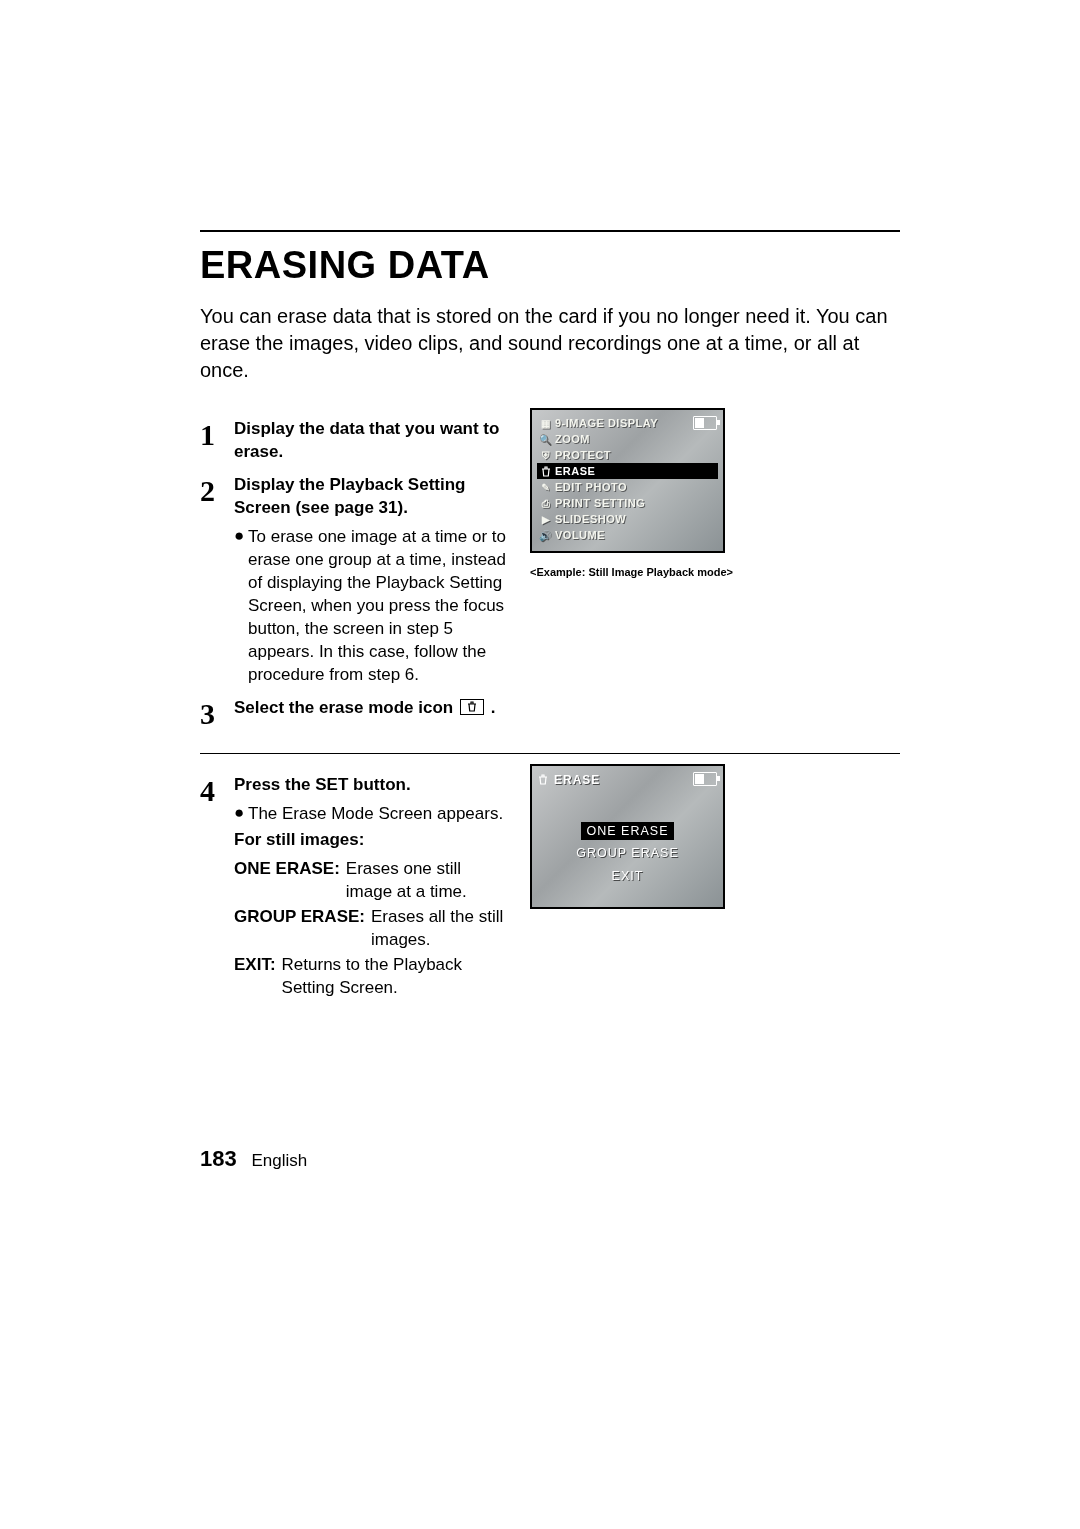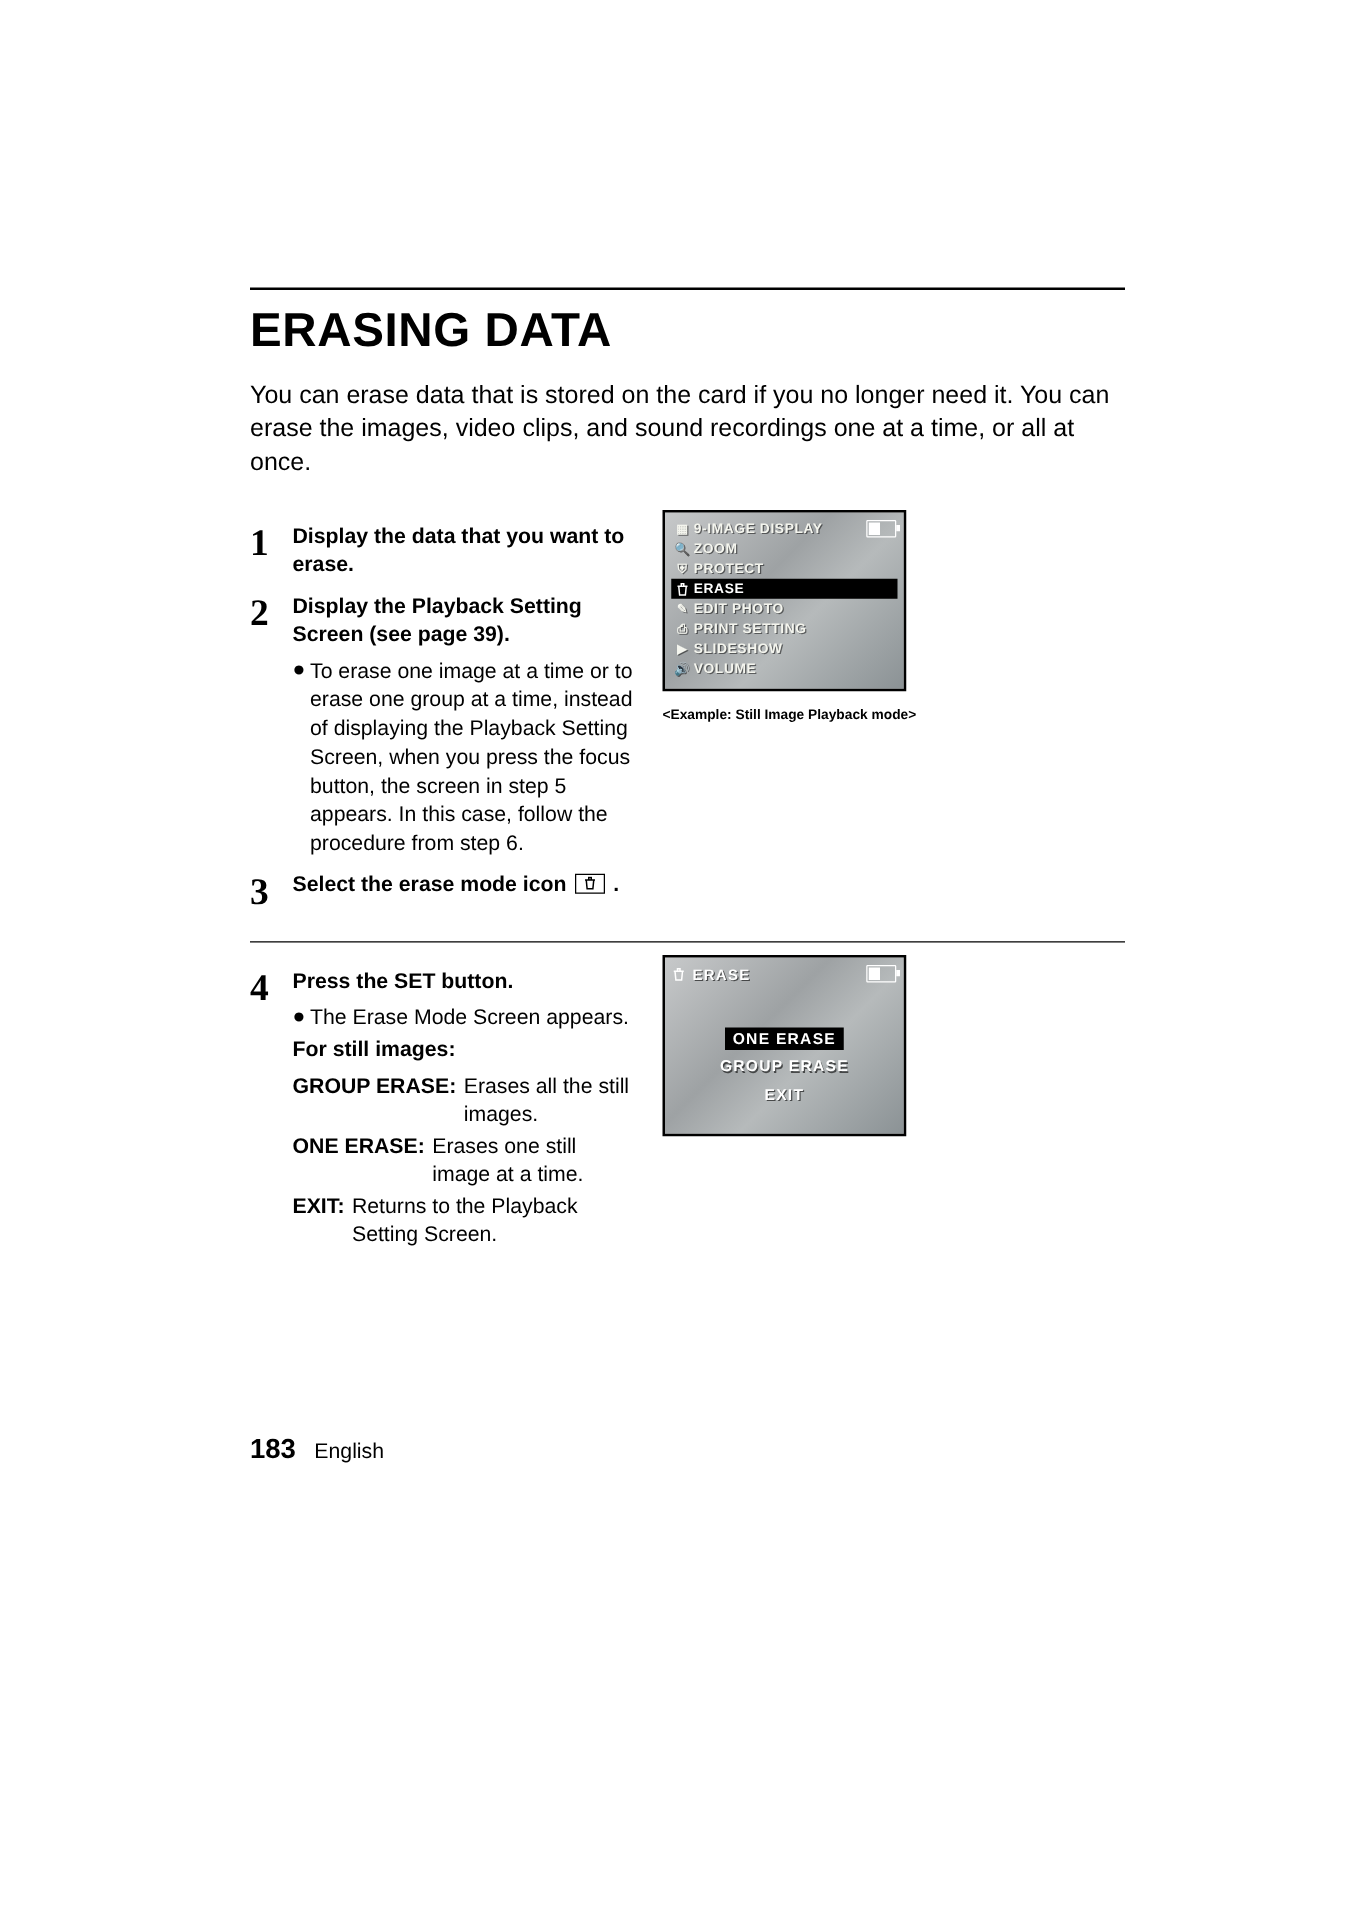--- a/index.html
+++ b/index.html
@@ -165,21 +165,21 @@
   .lcd.erase .header {
     position:absolute; top:6px; left:6px;
     font-size:12px; font-weight:bold; letter-spacing:1px;
     color:#fff; text-shadow:1px 1px 0 rgba(0,0,0,.6);
     display:flex; align-items:center;
   }
   .lcd.erase .header .ico { margin-right:6px; }
   .lcd.erase .opts {
     position:absolute; left:0; right:0; top:54px;
     text-align:center;
-    font-size:12.5px; font-weight:bold; letter-spacing:1px;
+    font-size:12.5px; font-weight:normal; letter-spacing:1px;
     color:#fff;
   }
   .lcd.erase .opt {
     margin: 2px auto;
     padding: 1px 6px;
     display:inline-block;
     text-shadow:1px 1px 0 rgba(0,0,0,.6);
   }
   .lcd.erase .opt.sel {
     background:#000;
@@ -221,21 +221,21 @@
         <div class="step">
           <div class="step-num">1</div>
           <div class="step-body">
             <span class="bold">Display the data that you want to erase.</span>
           </div>
         </div>
 
         <div class="step">
           <div class="step-num">2</div>
           <div class="step-body">
-            <span class="bold">Display the Playback Setting Screen (see page 39).</span>
+            <span class="bold">Display the Playback Setting Screen (see page 31).</span>
             <div class="bullet">
               <div class="bullet-dot">●</div>
               <div class="bullet-text">To erase one image at a time or to erase one group at a time, instead of displaying the Playback Setting Screen, when you press the focus button, the screen in step 5 appears. In this case, follow the procedure from step 6.</div>
             </div>
           </div>
         </div>
 
         <div class="step">
           <div class="step-num">3</div>
           <div class="step-body">
@@ -311,26 +311,26 @@
             <span class="bold">Press the SET button.</span>
             <div class="bullet">
               <div class="bullet-dot">●</div>
               <div class="bullet-text">The Erase Mode Screen appears.</div>
             </div>
             <div style="margin-top:4px;">
               <span class="bold">For still images:</span>
             </div>
             <div class="defs">
               <div class="def-row">
+                <span class="def-label">ONE ERASE:</span>
+                <span class="def-text">Erases one still image at a time.</span>
+              </div>
+              <div class="def-row">
                 <span class="def-label">GROUP ERASE:</span>
                 <span class="def-text">Erases all the still images.</span>
-              </div>
-              <div class="def-row">
-                <span class="def-label">ONE ERASE:</span>
-                <span class="def-text">Erases one still image at a time.</span>
               </div>
               <div class="def-row">
                 <span class="def-label">EXIT:</span>
                 <span class="def-text">Returns to the Playback Setting Screen.</span>
               </div>
             </div>
           </div>
         </div>
       </div>
 

